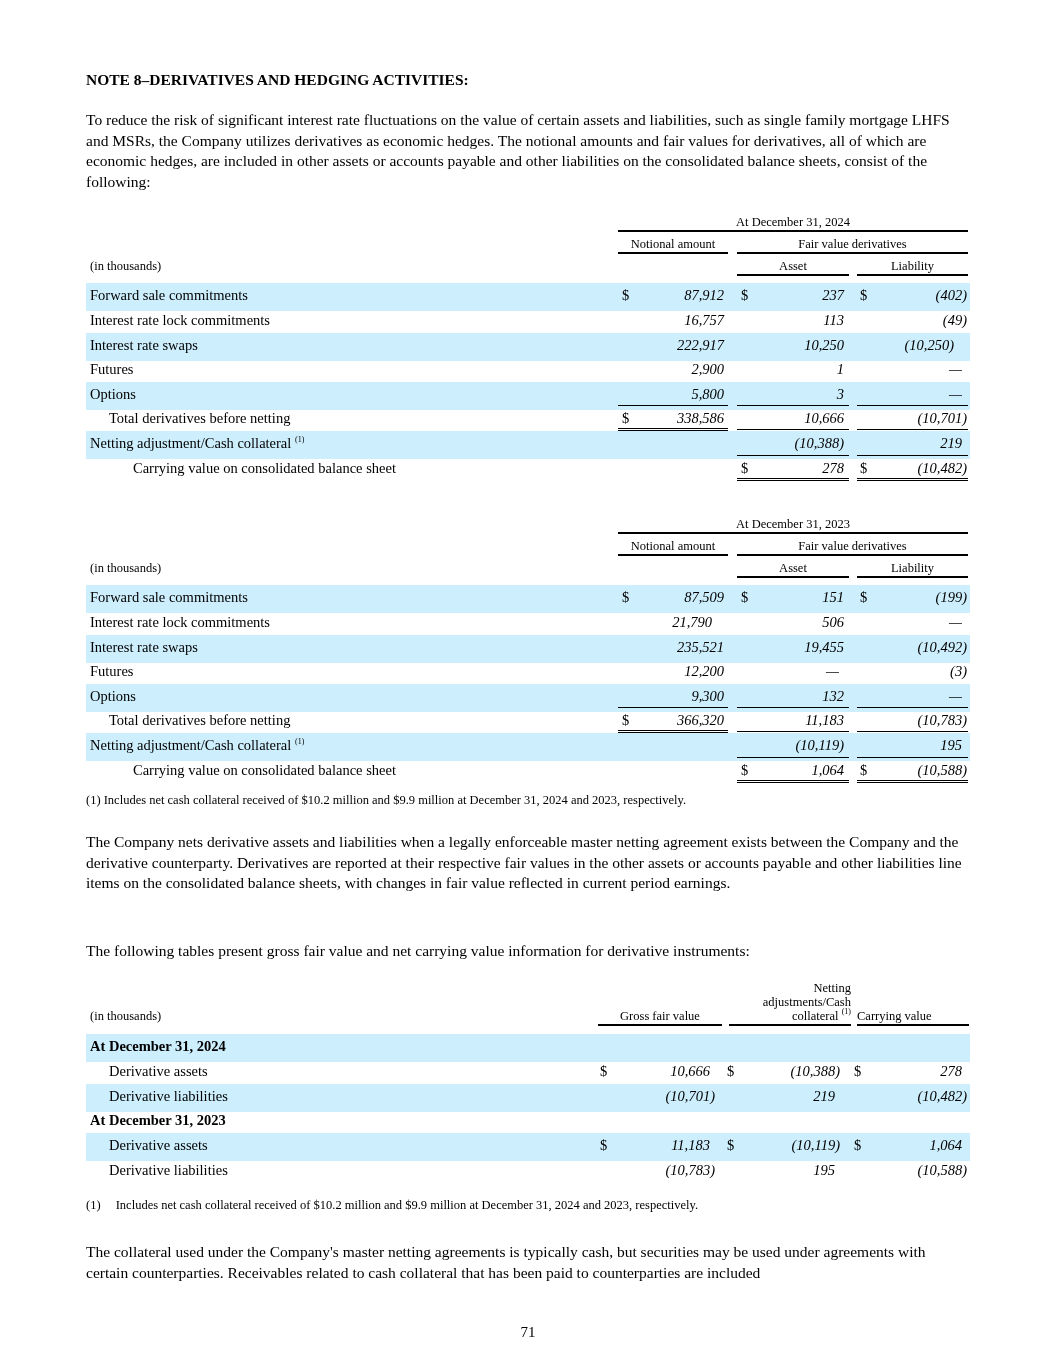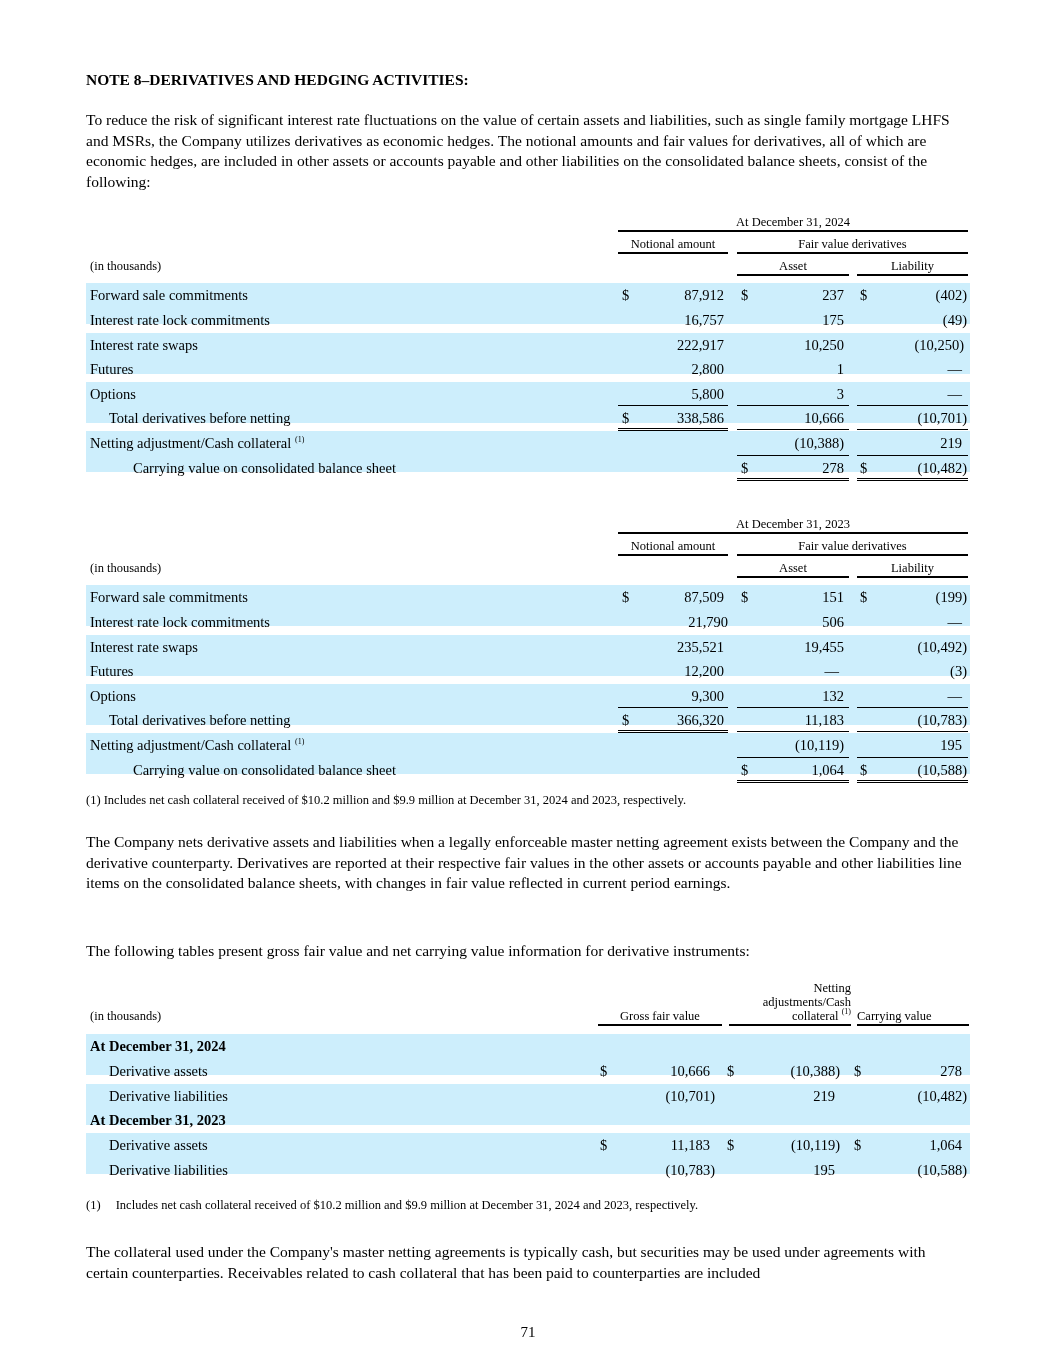--- a/index.html
+++ b/index.html
@@ -10,27 +10,27 @@
   .page { position: absolute; left: 86px; top: 0; width: 884px; }
   .heading { position: absolute; top: 71px; left: 0; font-weight: bold; font-size: 15.5px; }
   .para { position: absolute; left: 0; width: 884px; font-size: 15.5px; line-height: 20.6px; }
   .fn { position: absolute; left: 0; font-size: 12.5px; }
   sup { font-size: 8px; vertical-align: 6px; line-height: 0; }
 
   
   .dtable { position: absolute; left: 0; width: 884px; }
   .hdr-row { position: absolute; font-size: 12.5px; }
   .hdr-line { position: absolute; border-bottom: 2px solid #000; }
-  .row { position: absolute; left: 0; width: 884px; height: 41px; font-size: 14.5px; }
+  .row { position: absolute; left: 0; width: 884px; height: 28px; font-size: 14.5px; }
   .row.band { background: #cdeefc; }
   .row .lbl { position: absolute; left: 4px; top: 4px; white-space: nowrap; }
   .row .lbl.i1 { left: 23px; }
   .row .lbl.i2 { left: 47px; }
   .row .cur { position: absolute; top: 4px; }
-  .row .num { position: absolute; top: 4px; text-align: right; }
+  .row .num { position: absolute; top: 4px; text-align: right; font-style: italic; }
   .line1 { position: absolute; border-top: 1px solid #000; }
   .line2 { position: absolute; border-top: 3px double #000; }
   .pgnum { position: absolute; top: 1324px; left: 0; width: 884px; text-align: center; font-size: 15px; }
 </style>
 </head>
 <body>
 
 <div class="page">
 
   <div class="heading">NOTE 8–DERIVATIVES AND HEDGING ACTIVITIES:</div>
@@ -54,32 +54,32 @@
       <span class="cur" style="left:536px;">$</span>
       <span class="num" style="right:246px;">87,912</span>
       <span class="cur" style="left:655px;">$</span>
       <span class="num" style="right:126px;">237</span>
       <span class="cur" style="left:774px;">$</span>
       <span class="num" style="right:3px;">(402)</span>
     </div>
     <div class="row" style="top:308px;">
       <span class="lbl">Interest rate lock commitments</span>
       <span class="num" style="right:246px;">16,757</span>
-      <span class="num" style="right:126px;">175</span>
+      <span class="num" style="right:126px;">113</span>
       <span class="num" style="right:3px;">(49)</span>
     </div>
     <div class="row band" style="top:333px;">
       <span class="lbl">Interest rate swaps</span>
       <span class="num" style="right:246px;">222,917</span>
       <span class="num" style="right:126px;">10,250</span>
-      <span class="num" style="right:6px;margin-left:40px;">(10,250)</span>
+      <span class="num" style="right:16px;margin-left:40px;">(10,250)</span>
     </div>
     <div class="row" style="top:357px;">
       <span class="lbl">Futures</span>
-      <span class="num" style="right:246px;">2,800</span>
+      <span class="num" style="right:246px;">2,900</span>
       <span class="num" style="right:126px;">1</span>
       <span class="num" style="right:8px;">—</span>
     </div>
     <div class="row band" style="top:382px;">
       <span class="lbl">Options</span>
       <span class="num" style="right:246px;">5,800</span>
       <span class="num" style="right:126px;">3</span>
       <span class="num" style="right:8px;">—</span>
     </div>
     <div class="line1" style="top:405px; left:532px; width:110px;"></div>
@@ -130,21 +130,21 @@
       <span class="lbl">Forward sale commitments</span>
       <span class="cur" style="left:536px;">$</span>
       <span class="num" style="right:246px;">87,509</span>
       <span class="cur" style="left:655px;">$</span>
       <span class="num" style="right:126px;">151</span>
       <span class="cur" style="left:774px;">$</span>
       <span class="num" style="right:3px;">(199)</span>
     </div>
     <div class="row" style="top:308px;">
       <span class="lbl">Interest rate lock commitments</span>
-      <span class="num" style="right:242px;">21,790</span>
+      <span class="num" style="right:258px;">21,790</span>
       <span class="num" style="right:126px;">506</span>
       <span class="num" style="right:8px;">—</span>
     </div>
     <div class="row band" style="top:333px;">
       <span class="lbl">Interest rate swaps</span>
       <span class="num" style="right:246px;">235,521</span>
       <span class="num" style="right:126px;">19,455</span>
       <span class="num" style="right:3px;">(10,492)</span>
     </div>
     <div class="row" style="top:357px;">

